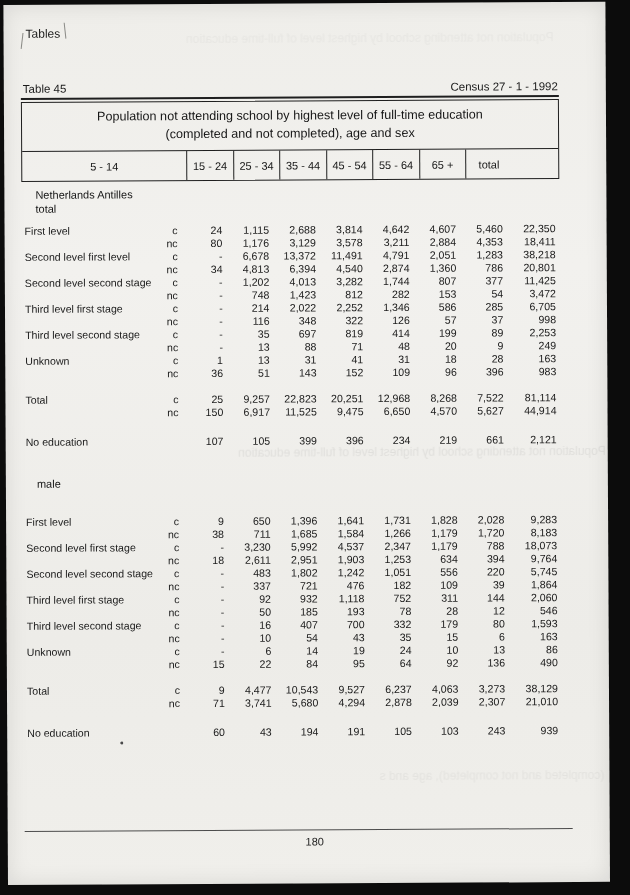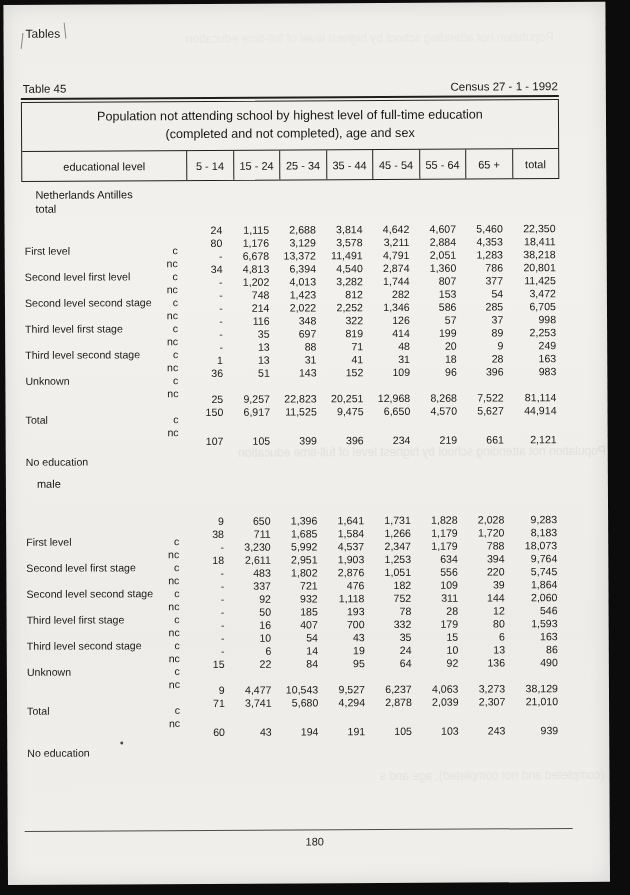--- a/index.html
+++ b/index.html
@@ -28,21 +28,21 @@
   .hcell{border-left:1.4px solid #1f1f1f;display:flex;align-items:center;justify-content:center;
          font-size:11px;color:#161616;white-space:nowrap;}
   .hcell:first-child{border-left:none;}
   .section{margin-top:7px;}
   .section2{margin-top:29px;}
   .sec-title{font-size:11px;line-height:13.5px;margin-left:14px;color:#151515;}
   .rows{margin-top:9px;}
   .rows2{margin-top:24px;}
   .trow{display:grid;grid-template-columns:164px repeat(8,1fr);height:13px;line-height:13px;
         font-size:10.6px;color:#1a1a1a;}
-  .lblcell{display:flex;justify-content:space-between;padding-left:3px;padding-right:8px;white-space:nowrap;margin-top:20px;}
+  .lblcell{display:flex;justify-content:space-between;padding-left:3px;padding-right:8px;white-space:nowrap;}
   .num{text-align:right;padding-right:10px;font-variant-numeric:tabular-nums;white-space:nowrap;}
   .num:last-child{padding-right:4px;}
   .total-block{margin-top:13px;}
   .noed{margin-top:16px;}
   .footer{position:absolute;left:17px;top:826px;width:580px;}
   .footer-rule{border-top:1.2px solid #4c4c4c;width:548px;}
   .page-number{text-align:center;font-size:11px;margin-top:5px;color:#1d1d1d;}
   .speck{position:absolute;left:113px;top:737px;width:3px;height:3px;border-radius:50%;background:#4a4a4a;}
 </style>
 </head>
@@ -63,21 +63,20 @@
         <span>Census 27 - 1 - 1992</span>
       </div>
       <div class="rule"></div>
 
       <div class="box">
         <div class="box-title">
           <div>Population not attending school by highest level of full-time education</div>
           <div>(completed and not completed), age and sex</div>
         </div>
         <div class="box-cols" id="header-cols">
-            <div class="hcell">educational level</div>
             <div class="hcell">5 - 14</div>
             <div class="hcell">15 - 24</div>
             <div class="hcell">25 - 34</div>
             <div class="hcell">35 - 44</div>
             <div class="hcell">45 - 54</div>
             <div class="hcell">55 - 64</div>
             <div class="hcell">65 +</div>
             <div class="hcell">total</div>
           </div>
       </div>
@@ -361,21 +360,21 @@
                 <div class="num">9,764</div>
               </div>
               <div class="trow">
                 <div class="lblcell">
                   <span>Second level second stage</span>
                   <span>c</span>
                 </div>
                 <div class="num">-</div>
                 <div class="num">483</div>
                 <div class="num">1,802</div>
-                <div class="num">2,876</div>
+                <div class="num">1,242</div>
                 <div class="num">1,051</div>
                 <div class="num">556</div>
                 <div class="num">220</div>
                 <div class="num">5,745</div>
               </div>
               <div class="trow">
                 <div class="lblcell">
                   <span></span>
                   <span>nc</span>
                 </div>

